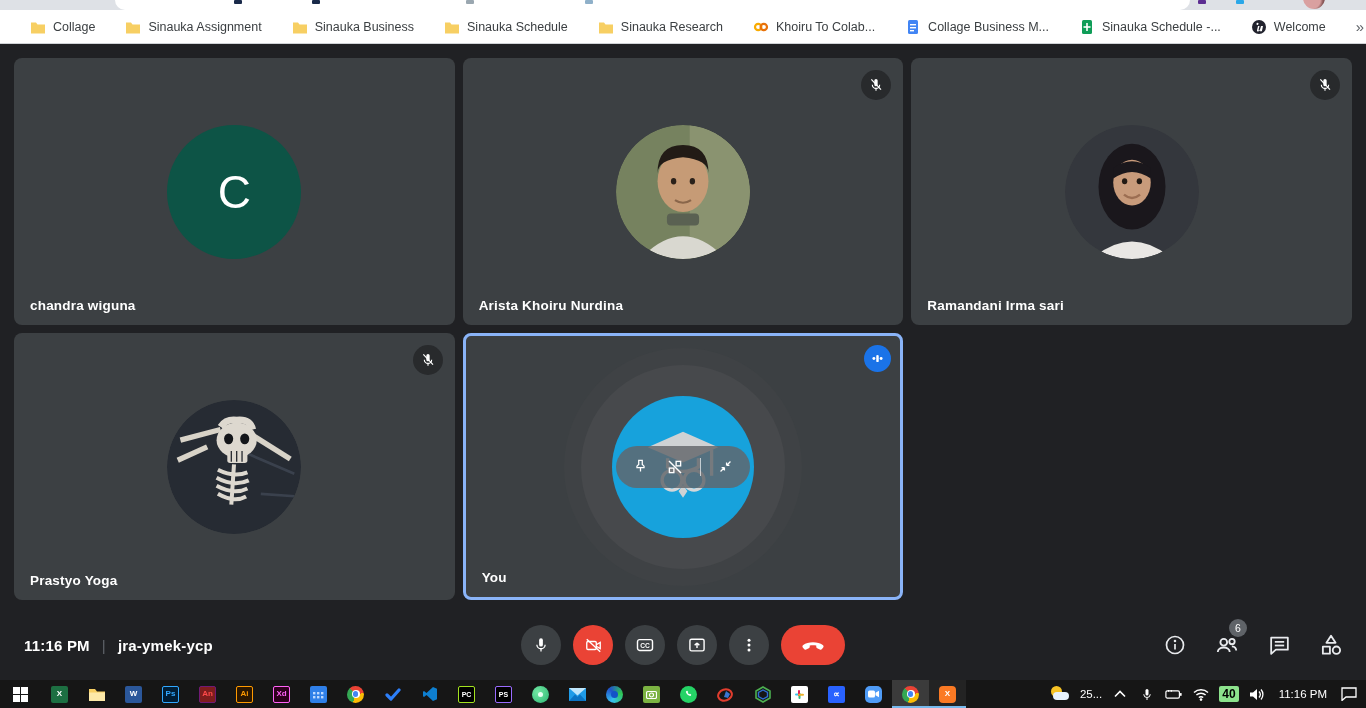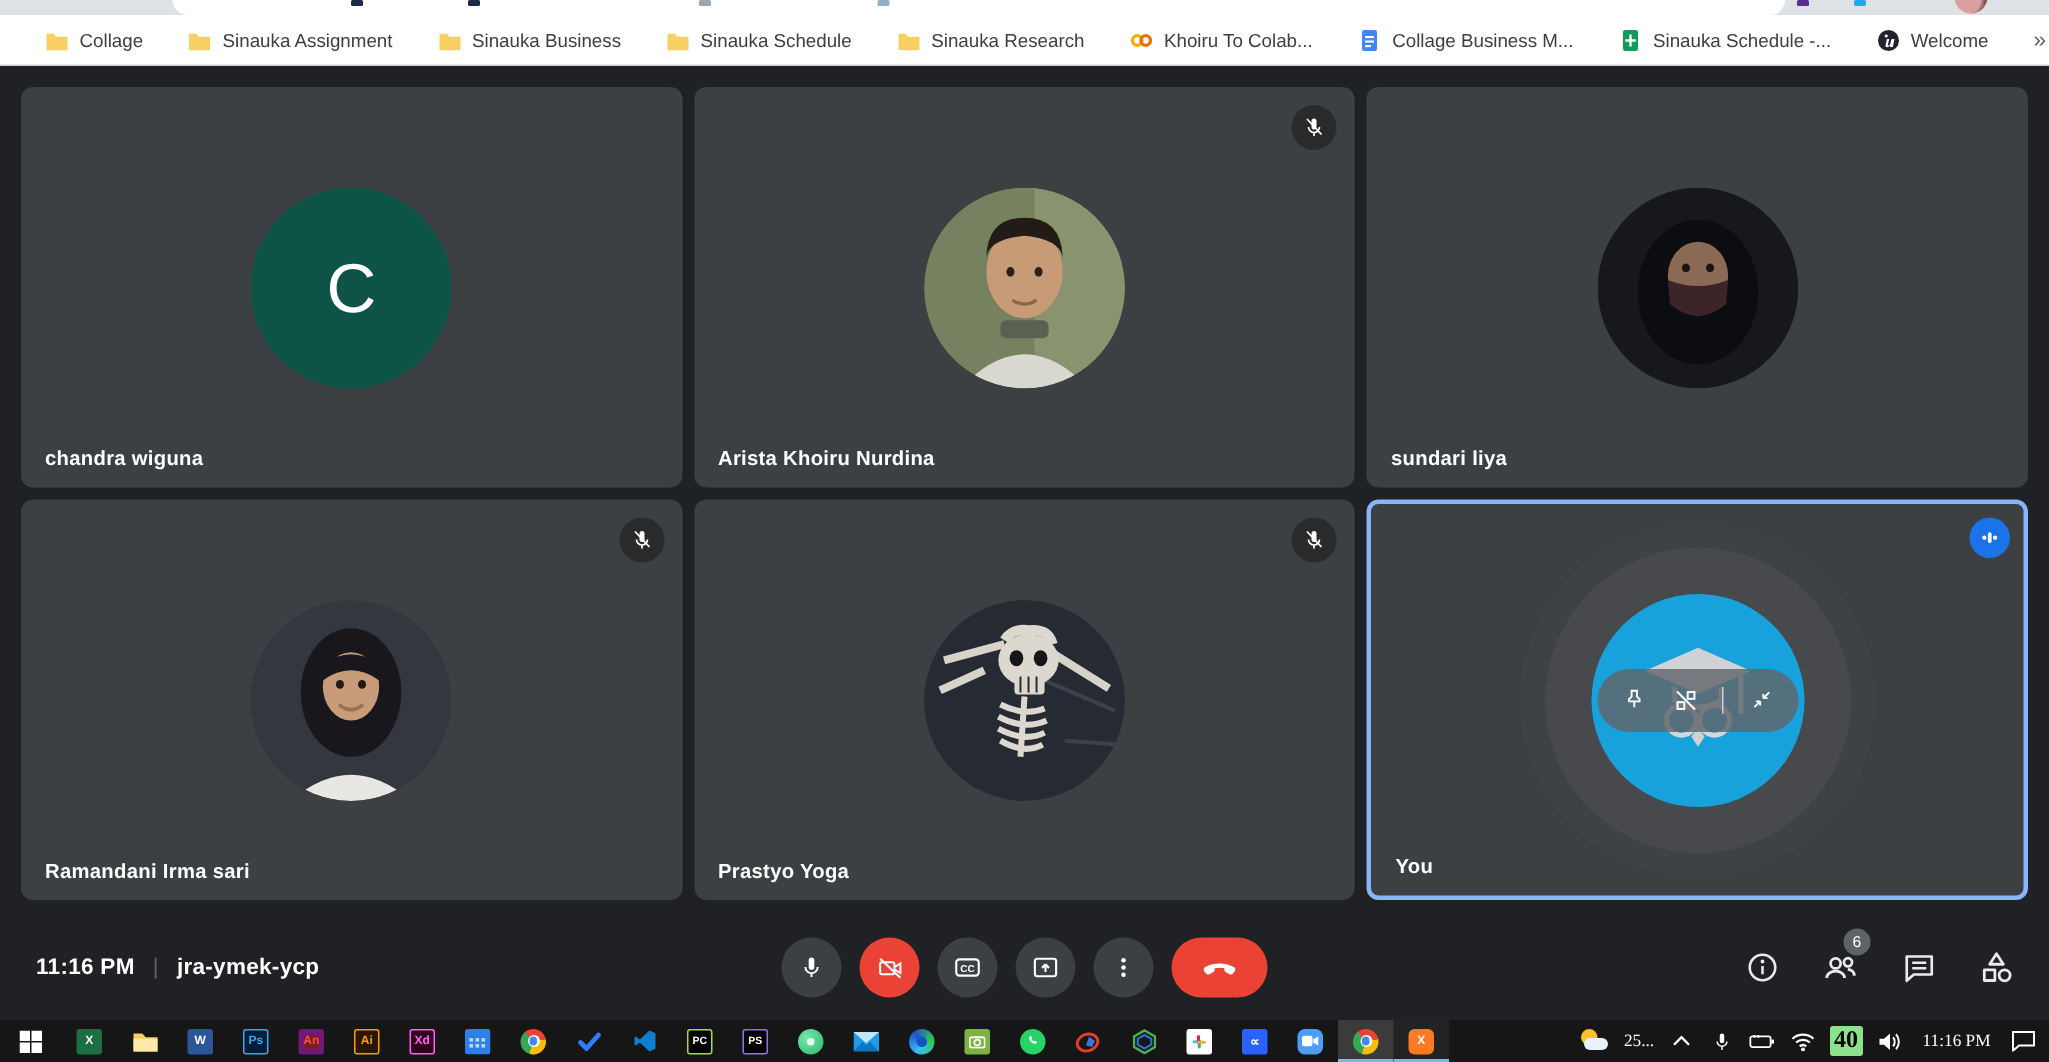--- a/index.html
+++ b/index.html
@@ -60,23 +60,23 @@
   
   .taskbar { position:absolute; left:0; bottom:0; width:1366px; height:28px; background:#161616;
              display:flex; align-items:stretch; color:#fff; }
   .tb { width:37px; display:flex; align-items:center; justify-content:center; flex:0 0 auto; cursor:pointer; }
   .tb.start { width:41px; }
   .tb.active { background:rgba(255,255,255,.16); box-shadow:inset 0 -2px 0 #76b9ed; }
   .tb.running { background:rgba(255,255,255,.06); box-shadow:inset 0 -2px 0 #76b9ed; }
   .appico { width:17px; height:17px; border-radius:2px; display:flex; align-items:center; justify-content:center;
             font-size:8px; font-weight:700; line-height:1; }
   .round { border-radius:50%; }
-  .tray { margin-left:auto; display:flex; align-items:center; gap:9px; padding-right:8px; font-size:11.5px;font-family:Liberation Serif, serif; }
+  .tray { margin-left:auto; display:flex; align-items:center; gap:9px; padding-right:8px; font-size:11.5px; }
   .tray-ico { display:flex; align-items:center; justify-content:center; width:18px; height:18px; cursor:pointer; }
-  .batt-pct { background:#8ce28c; color:#000; font-size:16px; font-weight:700; padding:1px 3px; border-radius:2px; }
+  .batt-pct { background:#8ce28c; color:#000; font-size:12px; font-weight:700; padding:1px 3px; border-radius:2px; }
   .tray-clock { padding:0 4px; cursor:pointer; }
   .weather { position:relative; width:22px; height:18px; }
   .weather .sun { position:absolute; left:2px; top:1px; width:11px; height:11px; border-radius:50%; background:#f7c325; }
   .weather .cloud { position:absolute; left:4px; top:7px; width:16px; height:8px; border-radius:8px; background:#e8f2fb; }
 </style>
 </head>
 <body>
 
 <div class="browser-topstrip">
   <div class="omnibox-bottom"></div>
@@ -210,40 +210,20 @@
         <svg width="16" height="16" viewBox="0 0 24 24">
             <rect x="9.5" y="3" width="5" height="11" rx="2.5" fill="#fff"></rect>
             <path d="M6.5 11.5a5.5 5.5 0 0 0 11 0" fill="none" stroke="#fff" stroke-width="1.7"></path>
             <line x1="12" y1="17" x2="12" y2="20.5" stroke="#fff" stroke-width="1.7"></line>
             <line x1="5" y1="3.5" x2="19.5" y2="19" stroke="#fff" stroke-width="1.8"></line>
           </svg>
       </div>
       <div class="pname">Arista Khoiru Nurdina</div>
     </div>
 
-    <div class="tile">
-      <div class="avatar">
-        <svg width="134" height="134" viewBox="0 0 100 100">
-          <defs>
-              <clipPath id="c2">
-                <circle cx="50" cy="50" r="50"></circle>
-              </clipPath>
-            </defs>
-          <g clip-path="url(#c2)">
-            <rect width="100" height="100" fill="#16181d"></rect>
-            <ellipse cx="50" cy="52" rx="30" ry="36" fill="#0c0d11"></ellipse>
-            <ellipse cx="50" cy="44" rx="15" ry="17" fill="#8a6a54"></ellipse>
-            <ellipse cx="44" cy="40" rx="2" ry="2.2" fill="#1c140f"></ellipse>
-            <ellipse cx="56" cy="40" rx="2" ry="2.2" fill="#1c140f"></ellipse>
-            <path d="M35 46 Q50 52 65 46 L64 58 Q50 70 36 58 Z" fill="#3d2428"></path>
-          </g>
-        </svg>
-      </div>
-      <div class="pname">sundari liya</div>
-    </div>
 
     <div class="tile">
       <div class="avatar">
         <svg width="134" height="134" viewBox="0 0 100 100">
           <defs>
               <clipPath id="c4">
                 <circle cx="50" cy="50" r="50"></circle>
               </clipPath>
             </defs>
           <g clip-path="url(#c4)">
@@ -452,21 +432,21 @@
         <path d="M1 5.5h16V14H1z" fill="#fde9a8"></path>
       </svg>
   </div>
   <div class="tb">
       <span class="appico" style="background:#2b579a;color:#fff">W</span>
     </div>
   <div class="tb">
       <span class="appico" style="background:#001e36;color:#31a8ff;border:1px solid #31a8ff">Ps</span>
     </div>
   <div class="tb">
-      <span class="appico" style="background:#7f1d1d;color:#ff4a4a;border:4px solid #701a75">An</span>
+      <span class="appico" style="background:#7f1d1d;color:#ff4a4a;border:1px solid #701a75">An</span>
     </div>
   <div class="tb">
       <span class="appico" style="background:#2b1700;color:#ff9a00;border:1px solid #ff9a00">Ai</span>
     </div>
   <div class="tb">
       <span class="appico" style="background:#2e001e;color:#ff61f6;border:1px solid #ff61f6">Xd</span>
     </div>
   <div class="tb">
     <svg width="17" height="17" viewBox="0 0 17 17">
         <rect width="17" height="17" rx="2" fill="#2f7fe8"></rect>

